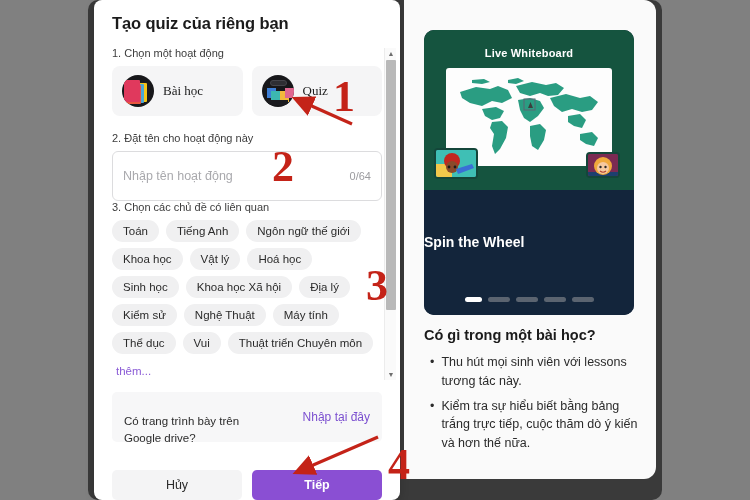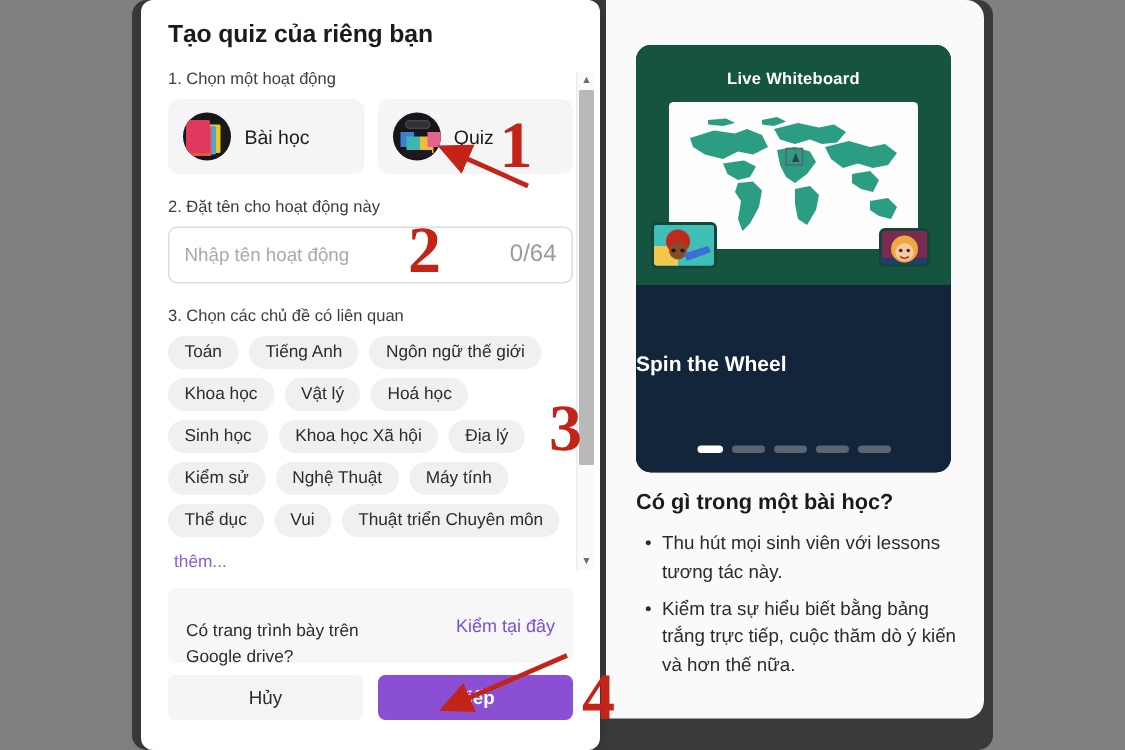--- a/index.html
+++ b/index.html
@@ -55,20 +55,21 @@
     font-size: 11px;
     color: #3c3c3c;
     margin-bottom: 7px;
   }
 
   
   .activity-row {
     display: flex;
     gap: 9px;
     margin-bottom: 16px;
+    font-family: Liberation Serif, serif;
   }
   .activity-card {
     flex: 1;
     height: 50px;
     background: #f5f5f6;
     border-radius: 8px;
     display: flex;
     align-items: center;
     gap: 9px;
     padding: 0 10px;
@@ -105,41 +106,40 @@
   .ic-quiz .q { position: absolute; width: 9px; height: 10px; }
   .ic-quiz .q3 { left: 23px; top: 13px; background: #e0668f; }
   .ic-quiz .q4 { left: 5px;  top: 13px; width: 9px; height: 10px; background: #3d7fd6; }
   .ic-quiz .q5 { left: 9px;  top: 16px; width: 9px; height: 11px; background: #3cb7b0; }
   .ic-quiz .q6 { left: 18px; top: 16px; width: 9px; height: 11px; background: #f2b93b; }
   .ic-quiz .qbot { position: absolute; left: 6px; top: 25px; width: 20px; height: 5px; background: #1b1b1f; }
 
   
   .name-input {
     position: relative;
-    height: 38px;
+    height: 50px;
     border: 1px solid #dcdcde;
     border-radius: 6px;
     display: flex;
     align-items: center;
     padding: 0 10px;
-    margin-bottom: 16px;
     background: #fff;
   }
   .name-input input {
     flex: 1;
     border: none;
     outline: none;
     font-size: 12.5px;
     color: #2b2b2b;
     font-family: "Liberation Sans", sans-serif;
     background: transparent;
   }
   .name-input input::placeholder { color: #a9a9ad; }
   .char-count {
-    font-size: 16px;
+    font-size: 11px;
     color: #9b9b9f;
     margin-left: 6px;
   }
 
   
   .chips {
     display: flex;
     flex-wrap: wrap;
     gap: 6px 7px;
     padding-right: 6px;
@@ -208,21 +208,21 @@
     margin-left: auto;
     font-size: 12px;
     color: #7b4fd0;
     cursor: pointer;
     white-space: nowrap;
   }
 
   
   .footer {
     position: absolute;
-    left: 18px; bottom: 20px;
+    left: 18px; bottom: 0;
     width: 270px;
     display: flex;
     gap: 10px;
   }
   .btn {
     flex: 1;
     height: 30px;
     border-radius: 5px;
     font-size: 12.5px;
     display: flex;
@@ -421,21 +421,21 @@
     </div>
 
     <div class="scrollbar">
       <div class="sb-arrow sb-up">▲</div>
       <div class="sb-thumb"></div>
       <div class="sb-arrow sb-down">▼</div>
     </div>
 
     <div class="drive-strip">
       <span class="drive-text">Có trang trình bày trên Google drive?</span>
-      <span class="drive-link">Kiểm tại đây</span>
+      <span class="drive-link">Nhập tại đây</span>
     </div>
 
     <div class="footer">
       <button class="btn btn-cancel">Hủy</button>
       <button class="btn btn-next">Tiếp</button>
     </div>
 
   </div>
 
   <div class="preview">

